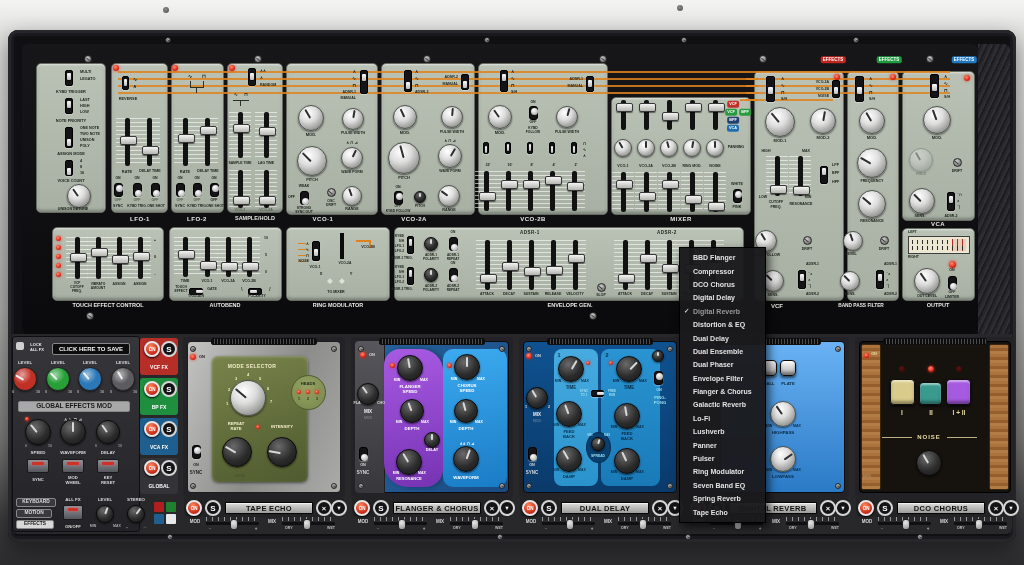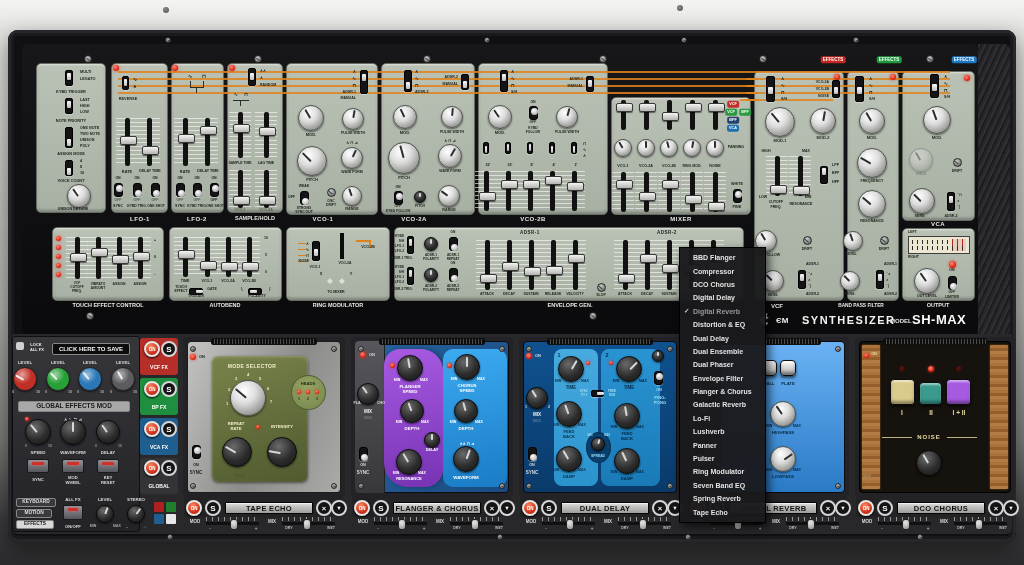--- a/index.html
+++ b/index.html
@@ -1281,27 +1281,20 @@
       <div class="e lbl" style="left: 928px; top: 529px; font-size: 4.5px; color: rgb(187, 187, 187); transform: translate(-50%, -50%);">+</div>
       <div class="e lbl" style="left: 944px; top: 522px; font-size: 4.5px; color: rgb(216, 216, 216); transform: translate(-50%, -50%);">MIX</div>
       <div class="e hsl" style="left: 954px; top: 517px; width: 53px; height: 12px;">
         <div class="tr"></div>
         <div class="hd" style="left: 21.15px;"></div>
       </div>
       <div class="e lbl" style="left: 961px; top: 529px; font-size: 3.6px; color: rgb(187, 187, 187); transform: translate(-50%, -50%);">DRY</div>
       <div class="e lbl" style="left: 1003px; top: 529px; font-size: 3.6px; color: rgb(187, 187, 187); transform: translate(-50%, -50%);">WET</div>
     </div>
 
-  <div id="logo">
-    <span class="apple"></span>
-    <span style="position:absolute;left:36px;top:6px;color:#f0f0ee;font-size:8px;font-weight:bold">ЄM</span>
-    <span style="position:absolute;left:62px;top:4px;color:#f2f2f0;font-size:11px;font-weight:bold;letter-spacing:1.5px">SYNTHESIZER</span>
-    <span style="position:absolute;left:150px;top:8px;color:#e2e2e0;font-size:6px;font-weight:bold">MODEL</span>
-    <span style="position:absolute;left:172px;top:2px;color:#fafaf8;font-size:13px;font-weight:bold;letter-spacing:.5px">SH-MAX</span>
-  </div>
 
   <div id="menu">
       <div class="mi">
         <span>BBD Flanger</span>
       </div>
       <div class="mi">
         <span>Compressor</span>
       </div>
       <div class="mi">
         <span>DCO Chorus</span>

